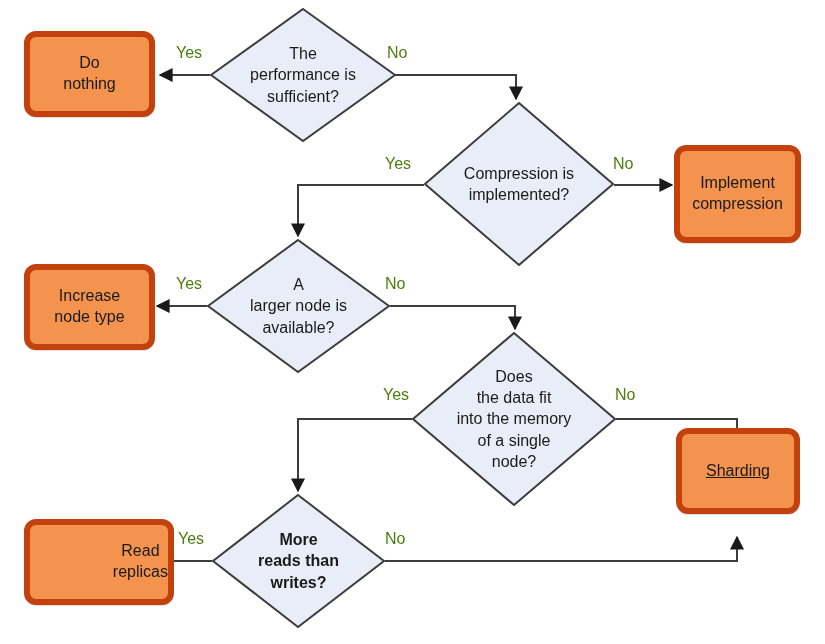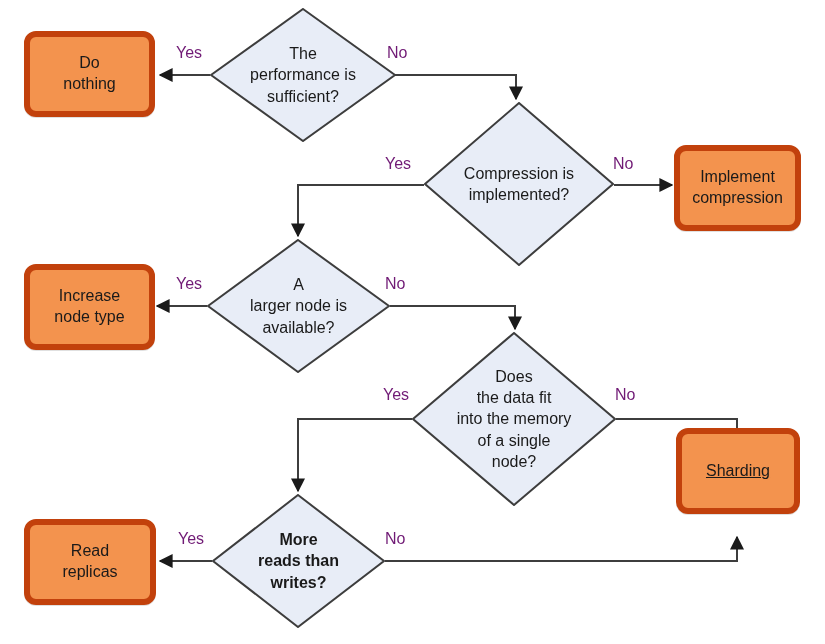--- a/index.html
+++ b/index.html
@@ -63,21 +63,21 @@
     justify-content: center;
     text-align: center;
     font-size: 16px;
     line-height: 1.32;
     color: #1a1a1a;
     pointer-events: none;
   }
   .edge-label {
     position: absolute;
     font-size: 16px;
-    color: #701a75;
+    color: #4d7c0f;
     white-space: nowrap;
   }
   .wire {
     fill: none;
     stroke: #3d3d3d;
     stroke-width: 2;
   }
   .arrowhead {
     fill: #1a1a1a;
   }
@@ -113,35 +113,35 @@
     <path class="wire" d="M 212 561 L 160 561" marker-end="url(#arrow)"></path>
 
     <path class="wire" d="M 385 561 L 737 561 L 737 537" marker-end="url(#arrow)"></path>
   </svg>
 
   <div class="node terminal" style="left:24px; top:31px; width:131px; height:86px;">
     <span style="white-space:pre-line;">Do
 nothing</span>
   </div>
 
-  <div class="node terminal" style="left:674px; top:145px; width:127px; height:86px;">
+  <div class="node terminal" style="left:674px; top:145px; width:127px; height:98px;">
     <span style="white-space:pre-line;">Implement
 compression</span>
   </div>
 
   <div class="node terminal" style="left:24px; top:264px; width:131px; height:86px;">
     <span style="white-space:pre-line;">Increase
 node type</span>
   </div>
 
   <div class="node terminal" style="left:676px; top:428px; width:124px; height:86px;text-decoration:underline;">
     <span style="white-space:pre-line;">Sharding</span>
   </div>
 
-  <div class="node terminal" style="left:24px; top:519px; width:132px; height:86px;">
+  <div class="node terminal" style="left:24px; top:519px; width:150px; height:86px;justify-content:flex-end;">
     <span style="white-space:pre-line;">Read
 replicas</span>
   </div>
 
   <div class="decision-wrap" style="left:210px; top:8px; width:186px; height:134px;">
     <svg class="decision-shape" viewBox="0 0 186 134" preserveAspectRatio="none">
       <polygon points="93,1 185,67 93,133 1,67" fill="#e8edf7" stroke="#3d3d3d" stroke-width="2"></polygon>
     </svg>
     <div class="decision-label" style="white-space:pre-line;">The
 performance is

